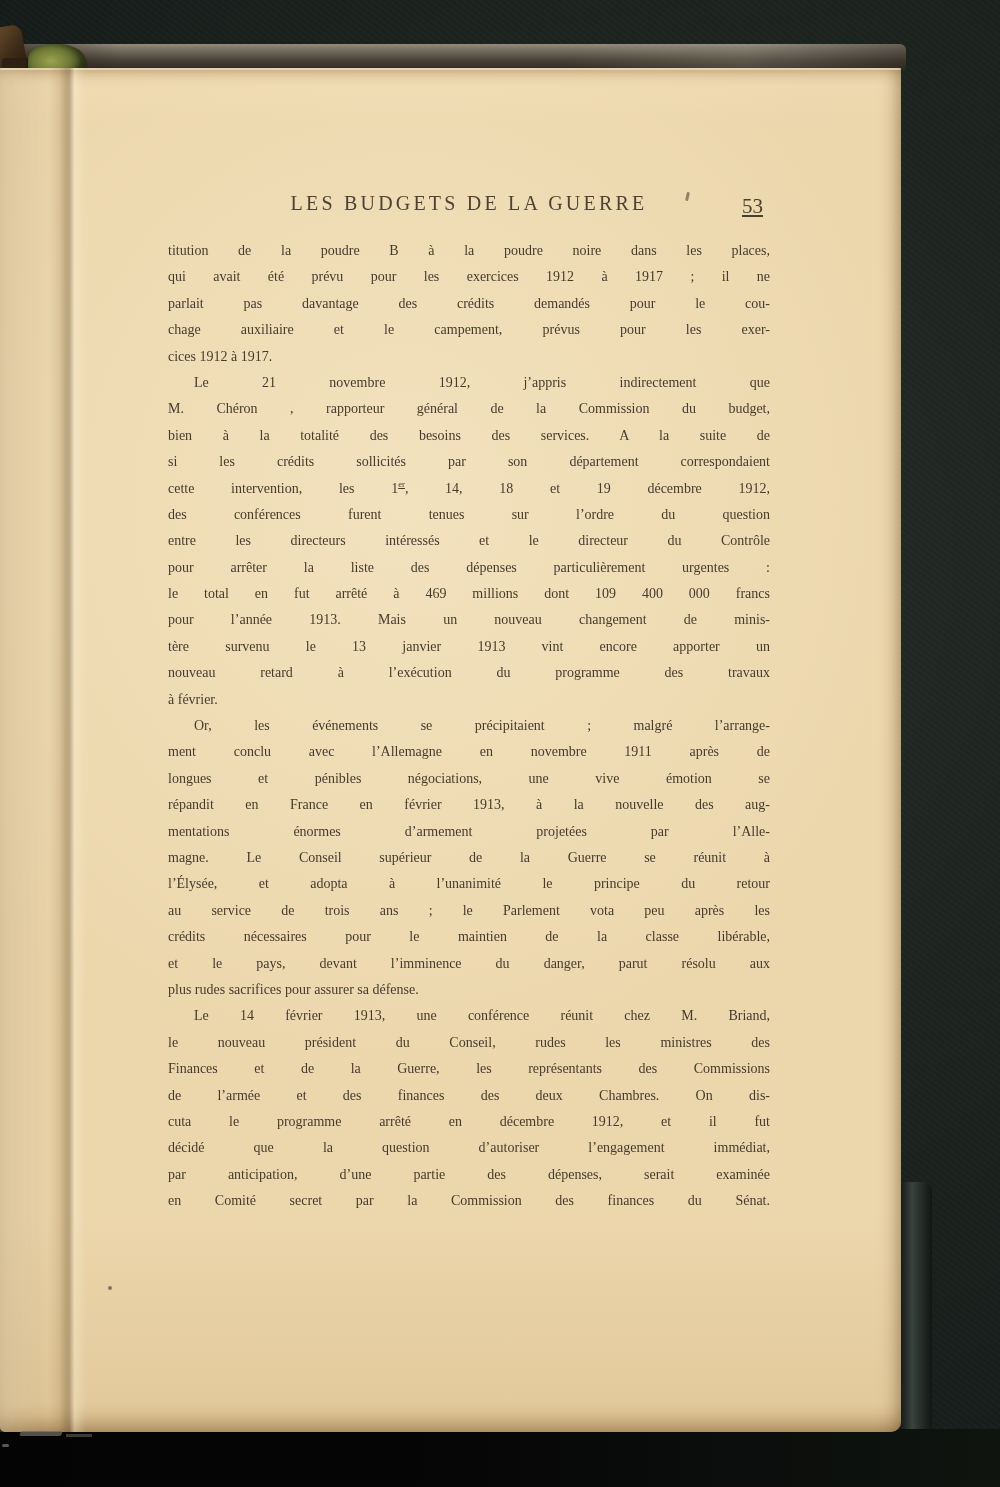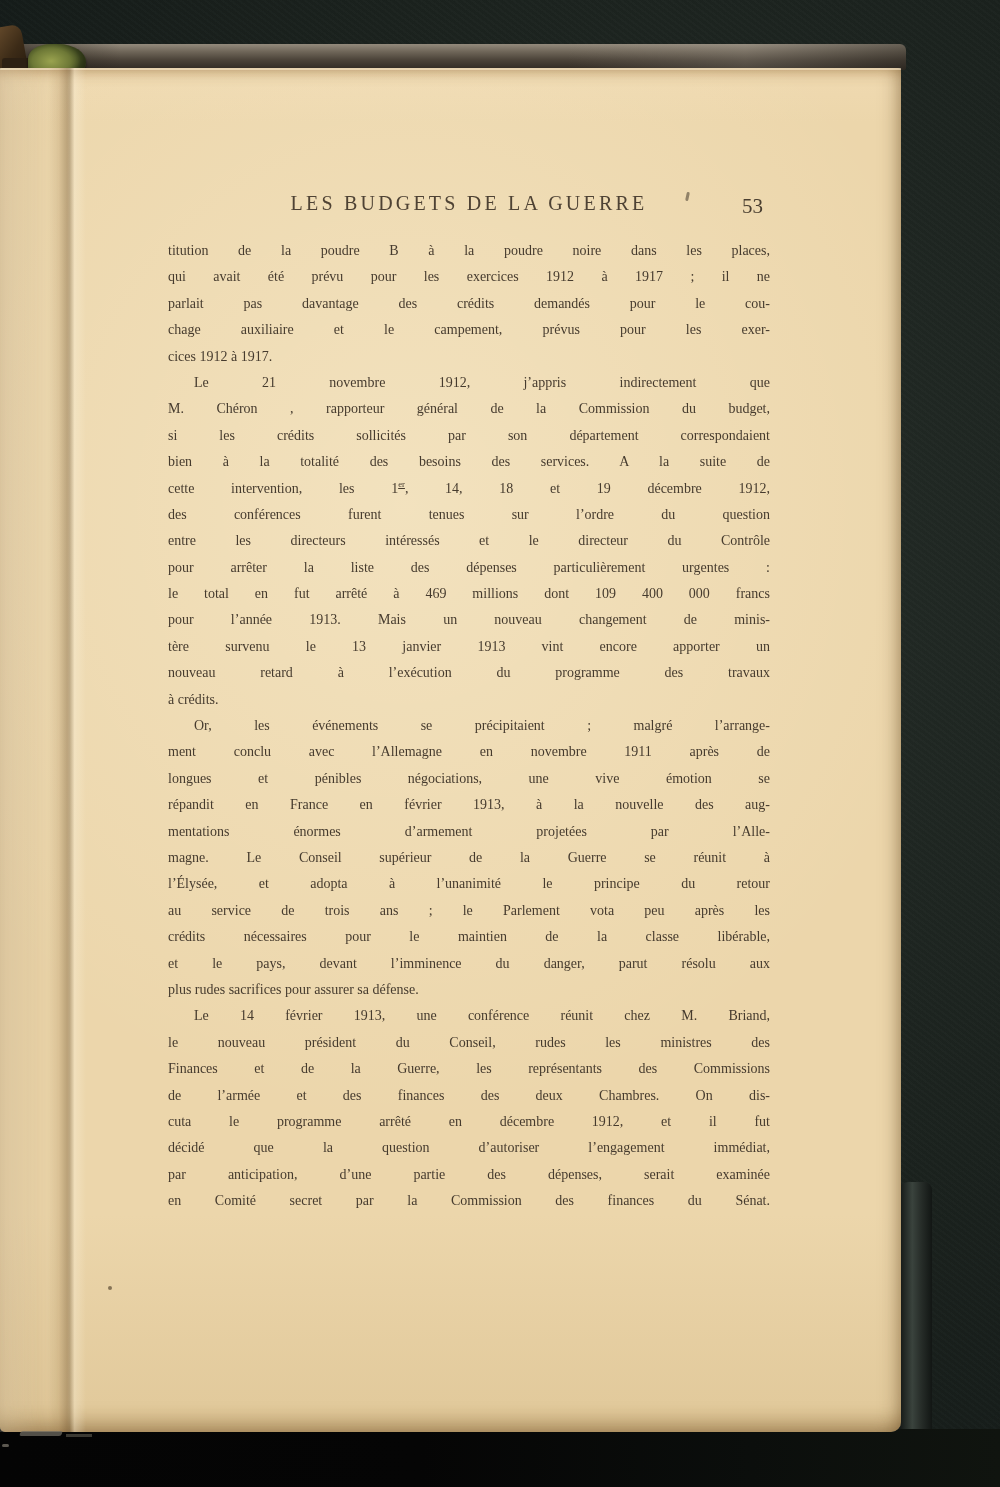--- a/index.html
+++ b/index.html
@@ -80,21 +80,21 @@
   .tick{position:absolute;left:686px;top:124px;width:3px;height:9px;border-radius:2px;background:#6a5c49;opacity:.7;transform:rotate(12deg);}
 
   
   .running-head{
     position:absolute;left:168px;top:124px;width:602px;
     text-align:center;font-size:20px;letter-spacing:3.2px;
     color:#4e4234;white-space:nowrap;
   }
   .page-number{
     position:absolute;left:742px;top:126px;width:46px;
-    font-size:21px;color:#493e30;
+    font-size:21px;color:#493e30;text-decoration:underline;
   }
   .text-block{
     position:absolute;left:168px;top:170px;width:602px;
     font-size:14px;line-height:26.4px;color:#463b2e;
   }
   .line{
     height:26.4px;white-space:nowrap;
     text-align:justify;text-align-last:justify;text-justify:inter-word;
   }
   .line.short{text-align-last:left;}
@@ -125,31 +125,31 @@
         <div class="line">titution de la poudre B à la poudre noire dans les places,</div>
         <div class="line">qui avait été prévu pour les exercices 1912 à 1917 ; il ne</div>
         <div class="line">parlait pas davantage des crédits demandés pour le cou-</div>
         <div class="line">chage auxiliaire et le campement, prévus pour les exer-</div>
         <div class="line short">cices 1912 à 1917.</div>
       </div>
 
       <div>
         <div class="line indent">Le 21 novembre 1912, j’appris indirectement que</div>
         <div class="line">M. Chéron , rapporteur général de la Commission du budget,</div>
+        <div class="line">bien à la totalité des besoins des services. A la suite de</div>
         <div class="line">si les crédits sollicités par son département correspondaient</div>
-        <div class="line">bien à la totalité des besoins des services. A la suite de</div>
         <div class="line"><span>cette intervention, les 1</span><sup>er</sup><span>, 14, 18 et 19 décembre 1912,</span></div>
         <div class="line">des conférences furent tenues sur l’ordre du question</div>
         <div class="line">entre les directeurs intéressés et le directeur du Contrôle</div>
         <div class="line">pour arrêter la liste des dépenses particulièrement urgentes :</div>
         <div class="line">le total en fut arrêté à 469 millions dont 109 400 000 francs</div>
         <div class="line">pour l’année 1913. Mais un nouveau changement de minis-</div>
         <div class="line">tère survenu le 13 janvier 1913 vint encore apporter un</div>
         <div class="line">nouveau retard à l’exécution du programme des travaux</div>
-        <div class="line short">à crédits.</div>
+        <div class="line short">à février.</div>
       </div>
 
       <div>
         <div class="line indent">Or, les événements se précipitaient ; malgré l’arrange-</div>
         <div class="line">ment conclu avec l’Allemagne en novembre 1911 après de</div>
         <div class="line">longues et pénibles négociations, une vive émotion se</div>
         <div class="line">répandit en France en février 1913, à la nouvelle des aug-</div>
         <div class="line">mentations énormes d’armement projetées par l’Alle-</div>
         <div class="line">magne. Le Conseil supérieur de la Guerre se réunit à</div>
         <div class="line">l’Élysée, et adopta à l’unanimité le principe du retour</div>

